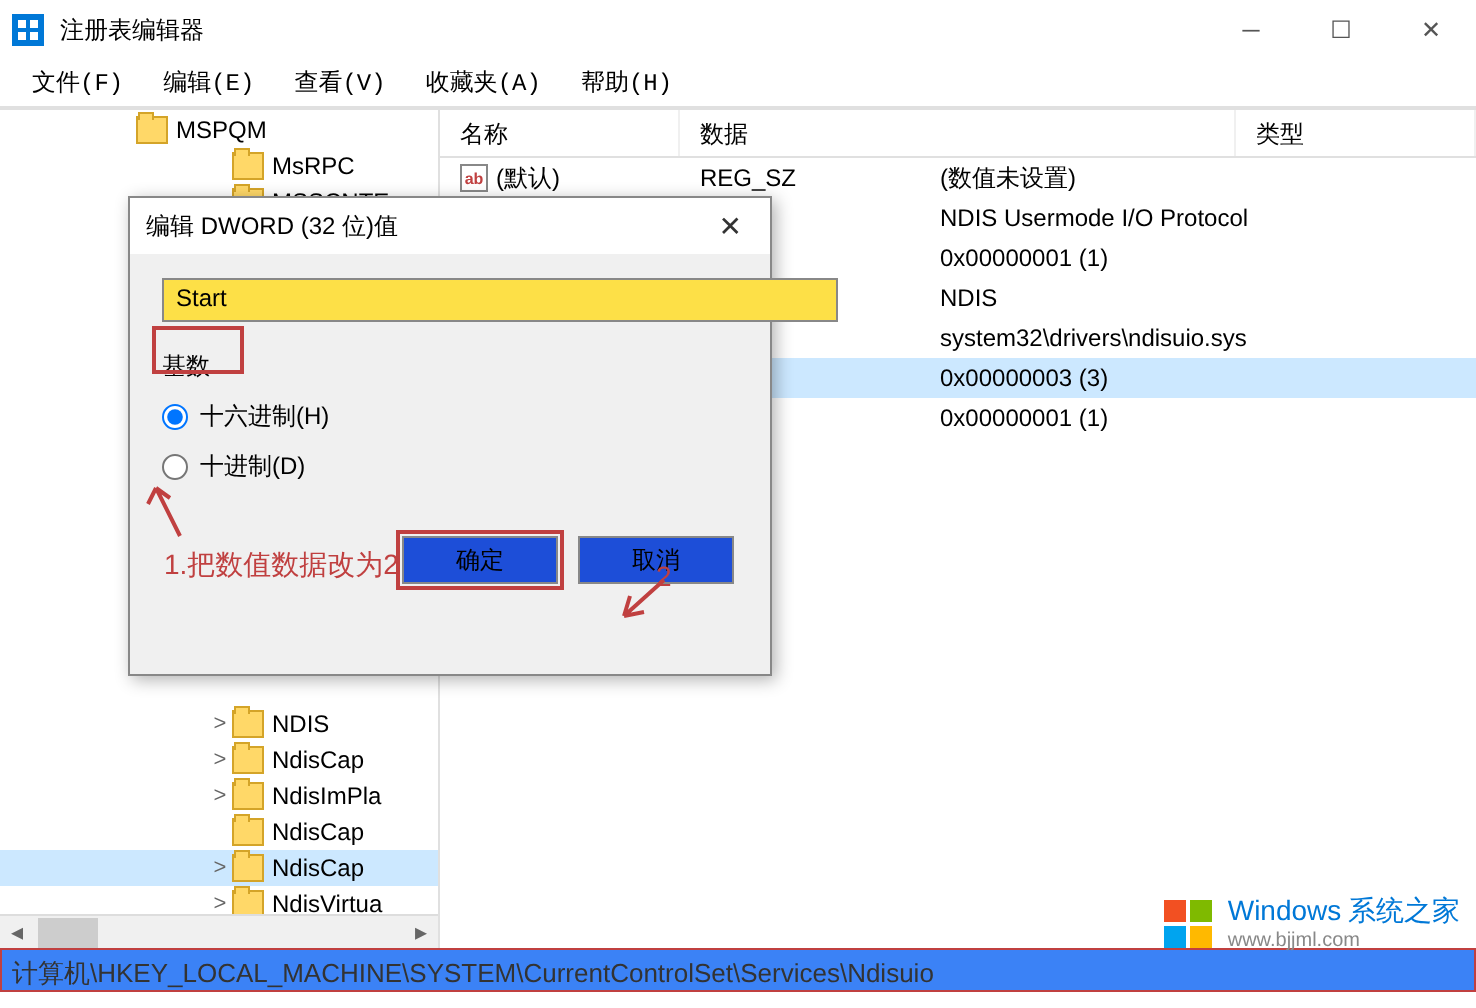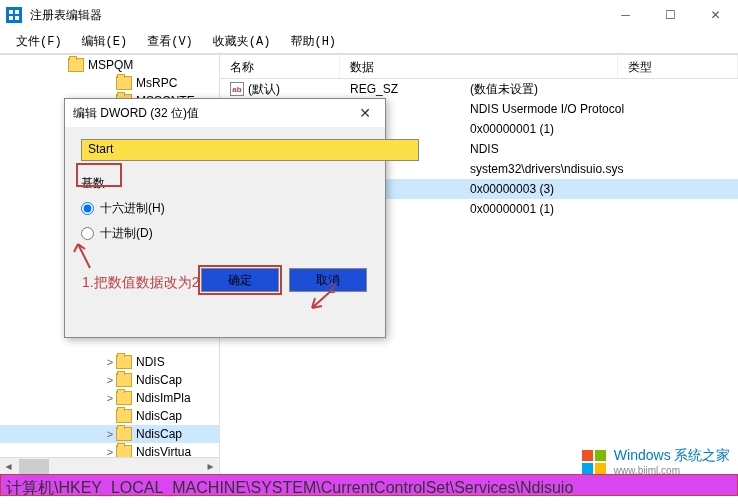--- a/index.html
+++ b/index.html
@@ -34,21 +34,21 @@
   .col-type { width: 120px; }
   .col-data { flex: 1; }
   .listbody .row { display: flex; height: 20px; align-items: center; }
   .listbody .row.selected { background: #cce8ff; }
   .listbody .cell { padding: 0 10px; font-size: 12px; white-space: nowrap; overflow: hidden; }
   .cell-name { width: 120px; display: flex; align-items: center; }
   .cell-type { width: 120px; }
   .cell-data { flex: 1; }
   .val-icon { width: 14px; height: 14px; border: 1px solid #888; background: #fff; margin-right: 4px; display: flex; align-items: center; justify-content: center; font-size: 8px; color: #c04040; font-weight: bold; }
   
-  .statusbar { height: 22px; border-top: 1px solid #e0e0e0; padding: 3px 6px; font-size: 16px; color: #333; background:#d946ef; outline:1px solid #c04040; outline-offset:-1px;}
+  .statusbar { height: 22px; border-top: 1px solid #e0e0e0; padding: 3px 6px; font-size: 13px; color: #333; background:#3b82f6; outline:1px solid #c04040; outline-offset:-1px;}
   
   .dialog { position: absolute; left: 64px; top: 98px; width: 322px; height: 240px; background: #f0f0f0; border: 1px solid #888; box-shadow: 2px 2px 8px rgba(0,0,0,0.3); }
   .dialog .dtitle { height: 28px; background: #fff; display: flex; align-items: center; padding: 0 8px; font-size: 12px; }
   .dialog .dtitle .close { margin-left: auto; font-size: 14px; padding: 0 6px; color:#333; }
   .dialog .dbody { padding: 12px 16px; }
   .dialog .field-lbl { font-size: 12px; margin-bottom: 4px; }
   .dialog .txt { width: 338px; height: 22px; border: 1px solid #888; background: #fff; padding: 2px 6px; font-size: 12px; }
   .dialog .txt.ro { background: #fde047; }
   .dialog .row2 { display: flex; margin-top: 14px; }
   .dialog .left-col { width: 170px; }

